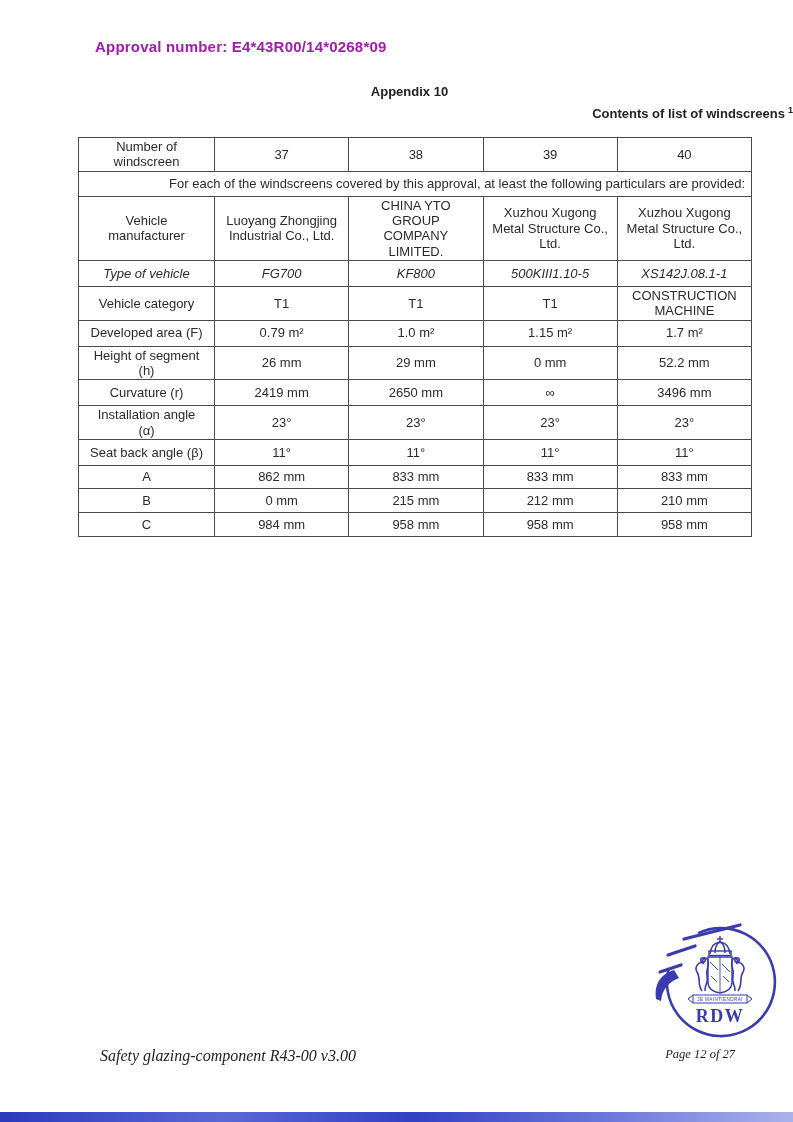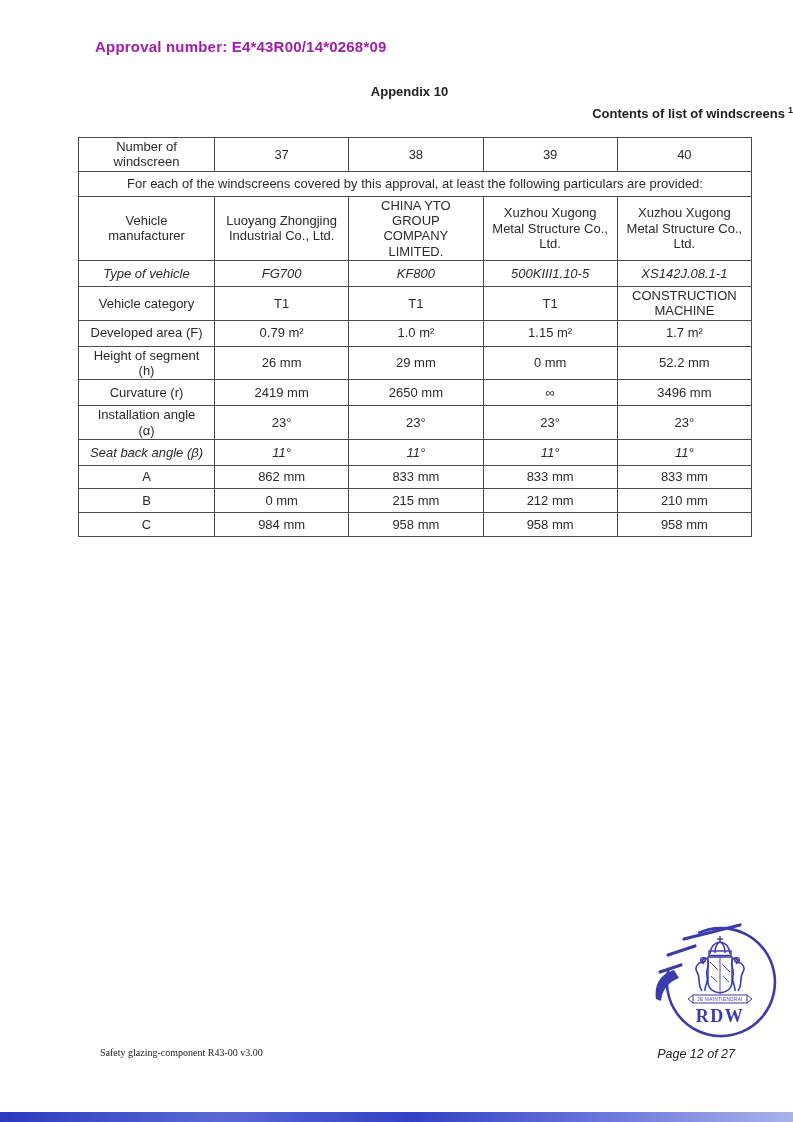--- a/index.html
+++ b/index.html
@@ -25,43 +25,43 @@
   table.wt {
     position:absolute; left:62px; top:137px; width:673px;
     border-collapse:collapse; table-layout:fixed;
     font-size:13px; color:#2b2b2b;margin-left:16px;
   }
   .wt td {
     border:1.3px solid #4a4a4a; text-align:center; vertical-align:middle;
     padding:1px 5px; line-height:1.18; white-space:pre-line;
     overflow:hidden;
   }
-  .wt td.span-cell { text-align:center; padding:2px 6px; white-space:normal; }
+  .wt td.span-cell { text-align:right; padding:2px 6px; white-space:normal; }
   .wt tr:nth-child(1)  { height:32px; }
   .wt tr:nth-child(2)  { height:25px; }
   .wt tr:nth-child(3)  { height:60px; }
   .wt tr:nth-child(4)  { height:26px;font-style:italic; }
   .wt tr:nth-child(5)  { height:29px; }
   .wt tr:nth-child(6)  { height:26px; }
   .wt tr:nth-child(7)  { height:29px; }
   .wt tr:nth-child(8)  { height:26px; }
   .wt tr:nth-child(9)  { height:29px; }
-  .wt tr:nth-child(10) { height:26px;font-style:italic; }
+  .wt tr:nth-child(10) { height:26px; }
   .wt tr:nth-child(11) { height:23px; }
   .wt tr:nth-child(12) { height:24px; }
   .wt tr:nth-child(13) { height:24px; }
   .wt tr:nth-child(14) { height:23px; }
 
   .footer-left {
     position:absolute; left:100px; top:1047px;
-    font-family:"Liberation Serif", serif; font-size:10px; color:#222;
+    font-family:"Liberation Serif", serif; font-style:italic; font-size:16px; color:#222;
   }
   .footer-right {
     position:absolute; right:58px; top:1047px;
-    font-family:Liberation Sans, sans-serif; font-style:italic; font-size:12.5px; color:#222;
+    font-family:Liberation Serif, serif; font-style:italic; font-size:12.5px; color:#222;
   }
 
   .logo { position:absolute; left:648px; top:918px; width:140px; height:125px; color:var(--logo-blue,#3b3bb0); }
   .logo text { font-family:"Liberation Serif", serif; }
   .logo .motto-text { font-size:4.6px; letter-spacing:0.4px; font-family:"Liberation Sans", sans-serif; }
   .logo .rdw-text { font-size:18px; font-weight:600; letter-spacing:1.5px; }
 
   .bottom-bar {
     position:absolute; left:0; bottom:0; width:793px; height:10px;
     background:linear-gradient(90deg,#2b3abd 0%,#5a68d6 28%,#3240c4 52%,#6e7bdc 78%,#aab2ec 100%);

